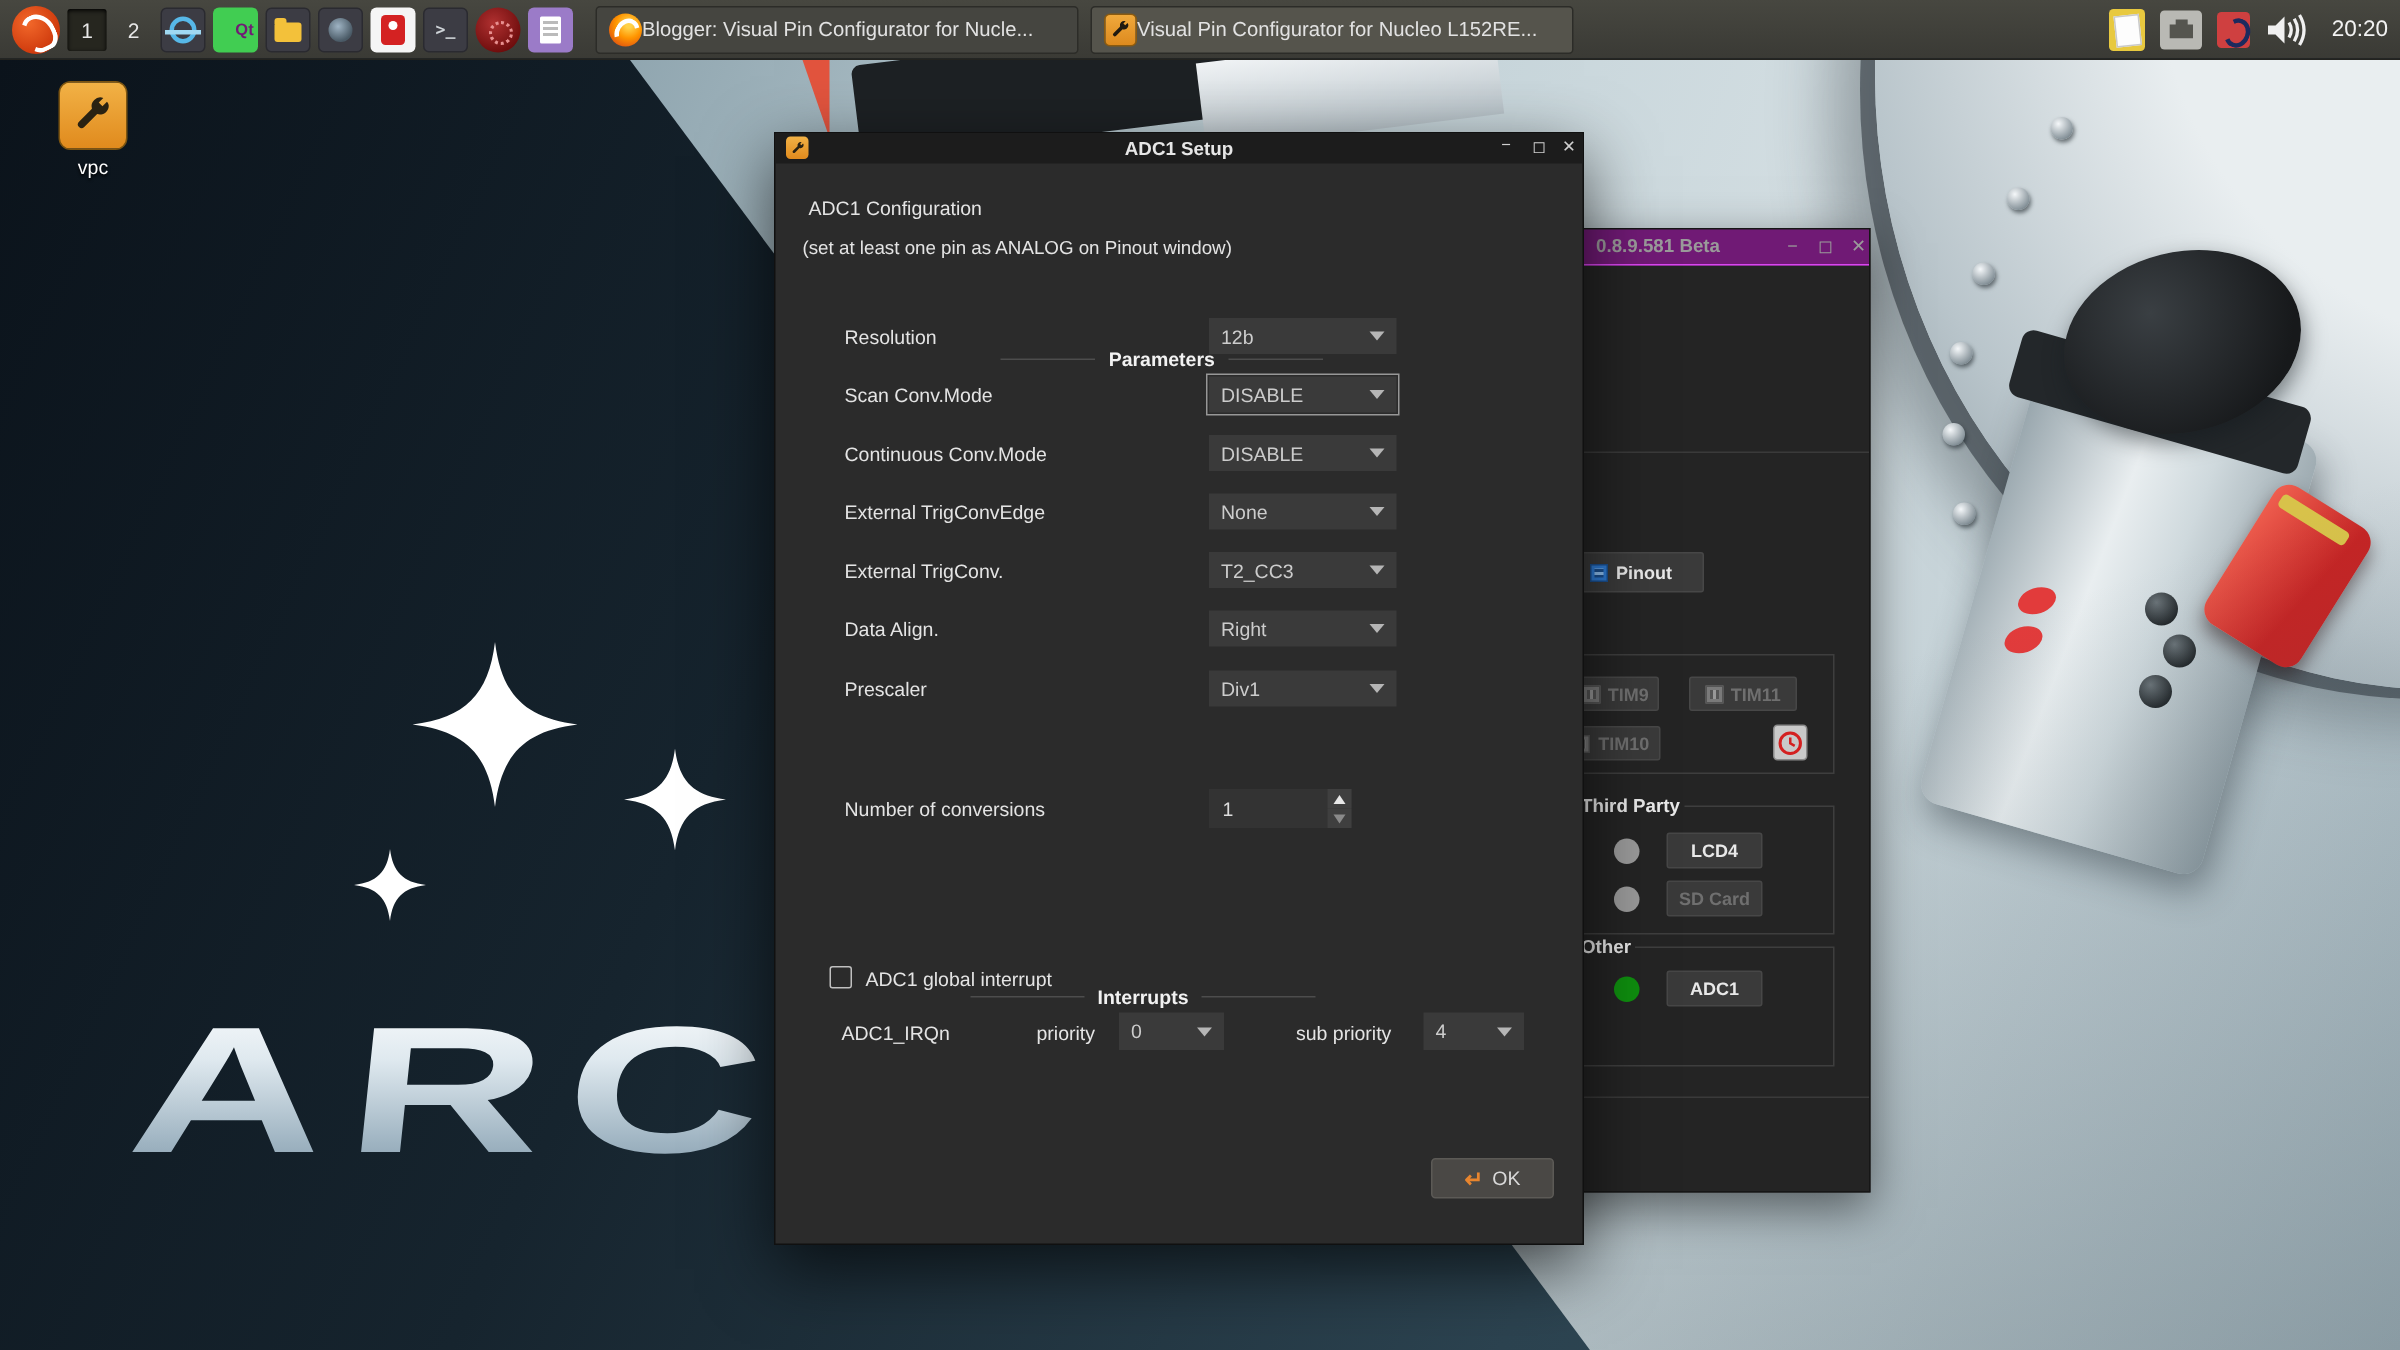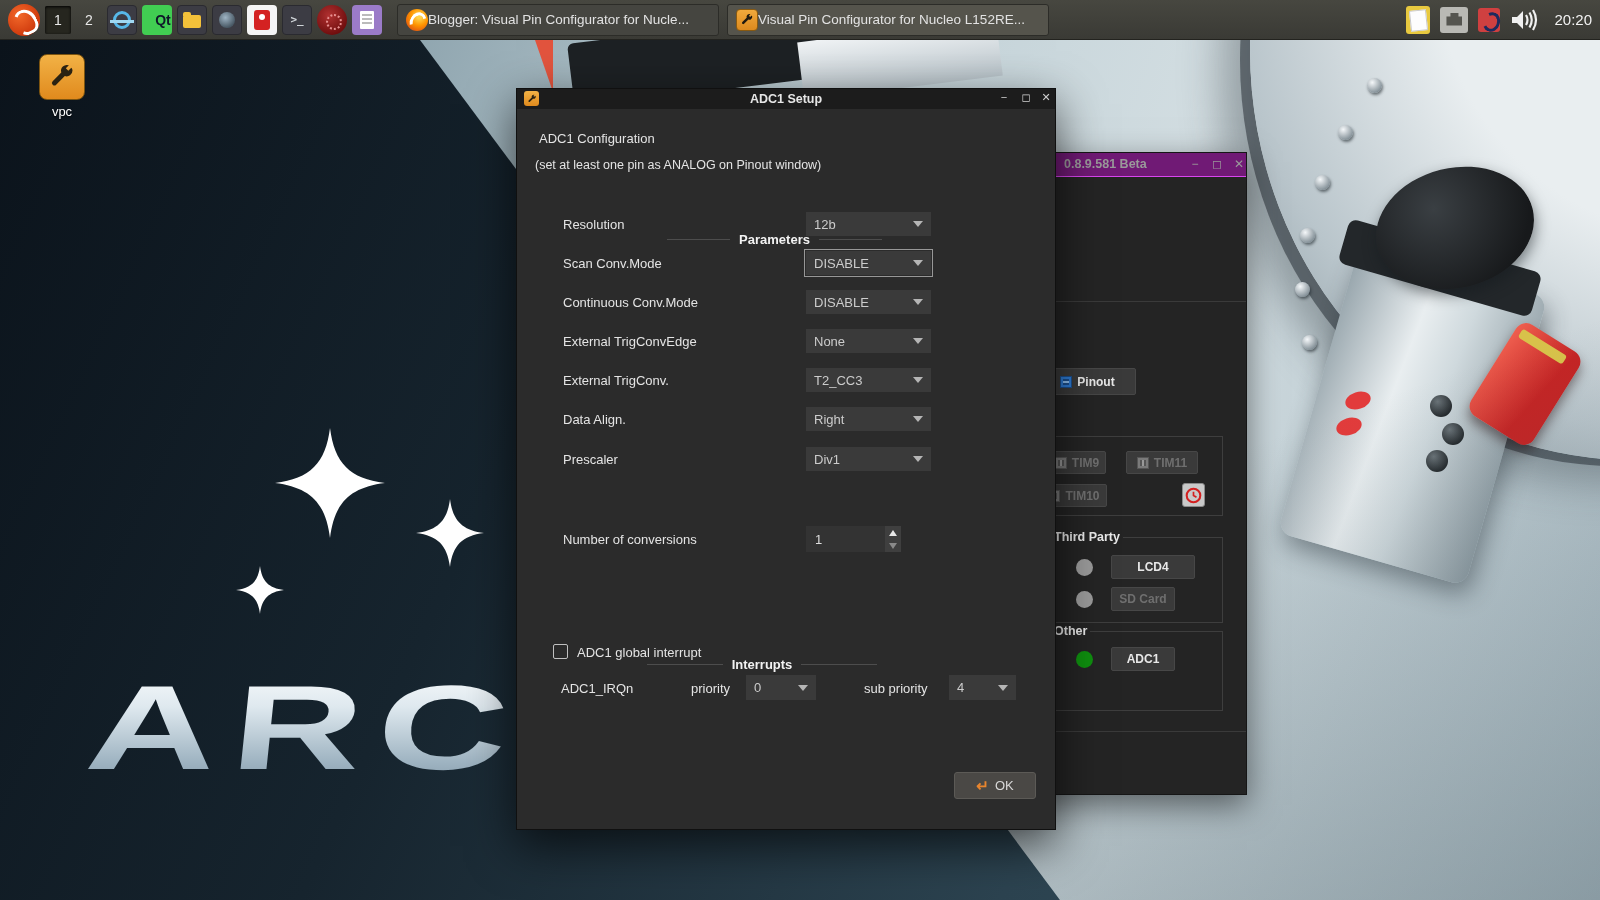--- a/index.html
+++ b/index.html
@@ -17,21 +17,21 @@
     border:3px solid #fff; border-radius:50% 60% 40% 50%; border-left-color:transparent;
     transform:rotate(-25deg); }
   .ws { width:26px; height:28px; display:flex; align-items:center; justify-content:center;
     color:#e8e8e8; font-size:14px; border-radius:2px; }
   .ws.active { background:#26261f; box-shadow:inset 0 1px 3px #000; }
   .lch { width:30px; height:30px; border-radius:4px; display:flex; align-items:center;
     justify-content:center; position:relative; flex:0 0 auto; }
   .dk { background:#3c3c44; border:1px solid #2a2a30; }
   .blue-ring { width:18px; height:18px; border:3px solid #57b8e8; border-radius:50%; position:relative; }
   .blue-ring::after { content:""; position:absolute; left:-6px; top:6px; width:24px; height:3px; background:#9fd8f2; }
-  .qt { background:#41cd52; color:#0f172a; font-weight:bold; font-size:14px;padding-left:12px; }
+  .qt { background:#41cd52; color:#701a75; font-weight:bold; font-size:11px;padding-left:12px; }
   .folder-shape { width:18px; height:13px; background:#f3c13a; border-radius:2px; position:relative; margin-top:3px; }
   .folder-shape::before { content:""; position:absolute; top:-3px; left:0; width:8px; height:4px; background:#f3c13a; border-radius:2px 2px 0 0; }
   .lens-shape { width:16px; height:16px; border-radius:50%; background:radial-gradient(circle at 40% 35%, #9fb4c4, #4a5a66 70%); }
   .redapp { background:#f5f5f5; }
   .redapp .inner { width:16px; height:20px; background:#d register42222; background:#d42222; border-radius:3px; position:relative; }
   .redapp .inner::after { content:""; position:absolute; left:5px; top:4px; width:6px; height:6px; background:#fff; border-radius:50%; }
   .term { color:#cfd4d8; font-family:"DejaVu Sans Mono",monospace; font-size:11px; font-weight:bold; }
   .gears { width:30px; height:30px; border-radius:50%;
     background:radial-gradient(circle at 40% 35%, #b03030, #6e0d0d 75%); position:relative; }
   .gears::after { content:""; position:absolute; left:9px; top:9px; width:12px; height:12px;
@@ -314,21 +314,21 @@
     <div class="clockbtn" style="left:301px; top:330px;">
       <svg width="17" height="17" viewBox="0 0 20 20">
         <circle cx="10" cy="10" r="8" fill="none" stroke="#d42020" stroke-width="2.4"></circle>
         <path d="M10 5.5 V10 L13.5 12" stroke="#d42020" stroke-width="2" fill="none"></path>
       </svg>
     </div>
 
     <div class="gbox" style="left:70px; top:384px; width:272px; height:86px;"></div>
     <div class="gbox-label" style="left:170px; top:377px;">Third Party</div>
     <div class="statdot" style="left:195px; top:406px;"></div>
-    <div class="abtn" style="left:230px; top:402px; width:84px; height:24px;align-items:center;">
+    <div class="abtn" style="left:230px; top:402px; width:64px; height:24px;align-items:center;">
       <span>LCD4</span>
     </div>
     <div class="statdot" style="left:195px; top:438px;"></div>
     <div class="abtn dis" style="left:230px; top:434px; width:64px; height:24px;">
       <span>SD Card</span>
     </div>
 
     <div class="gbox" style="left:70px; top:478px; width:272px; height:80px;"></div>
     <div class="gbox-label" style="left:170px; top:471px;">Other</div>
     <div class="statdot green" style="left:195px; top:498px;"></div>

